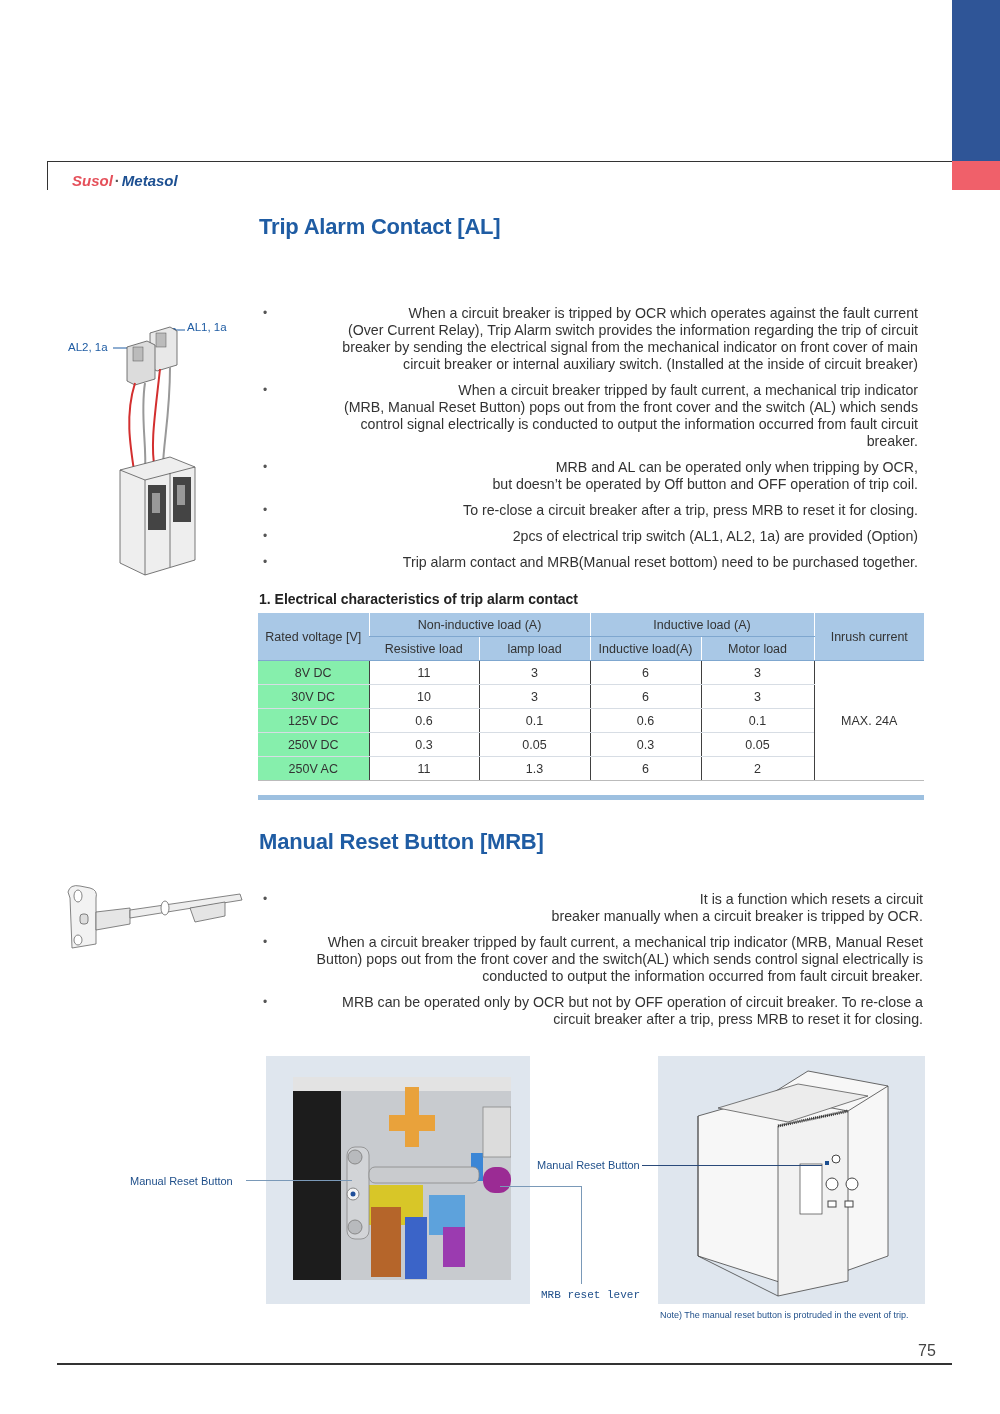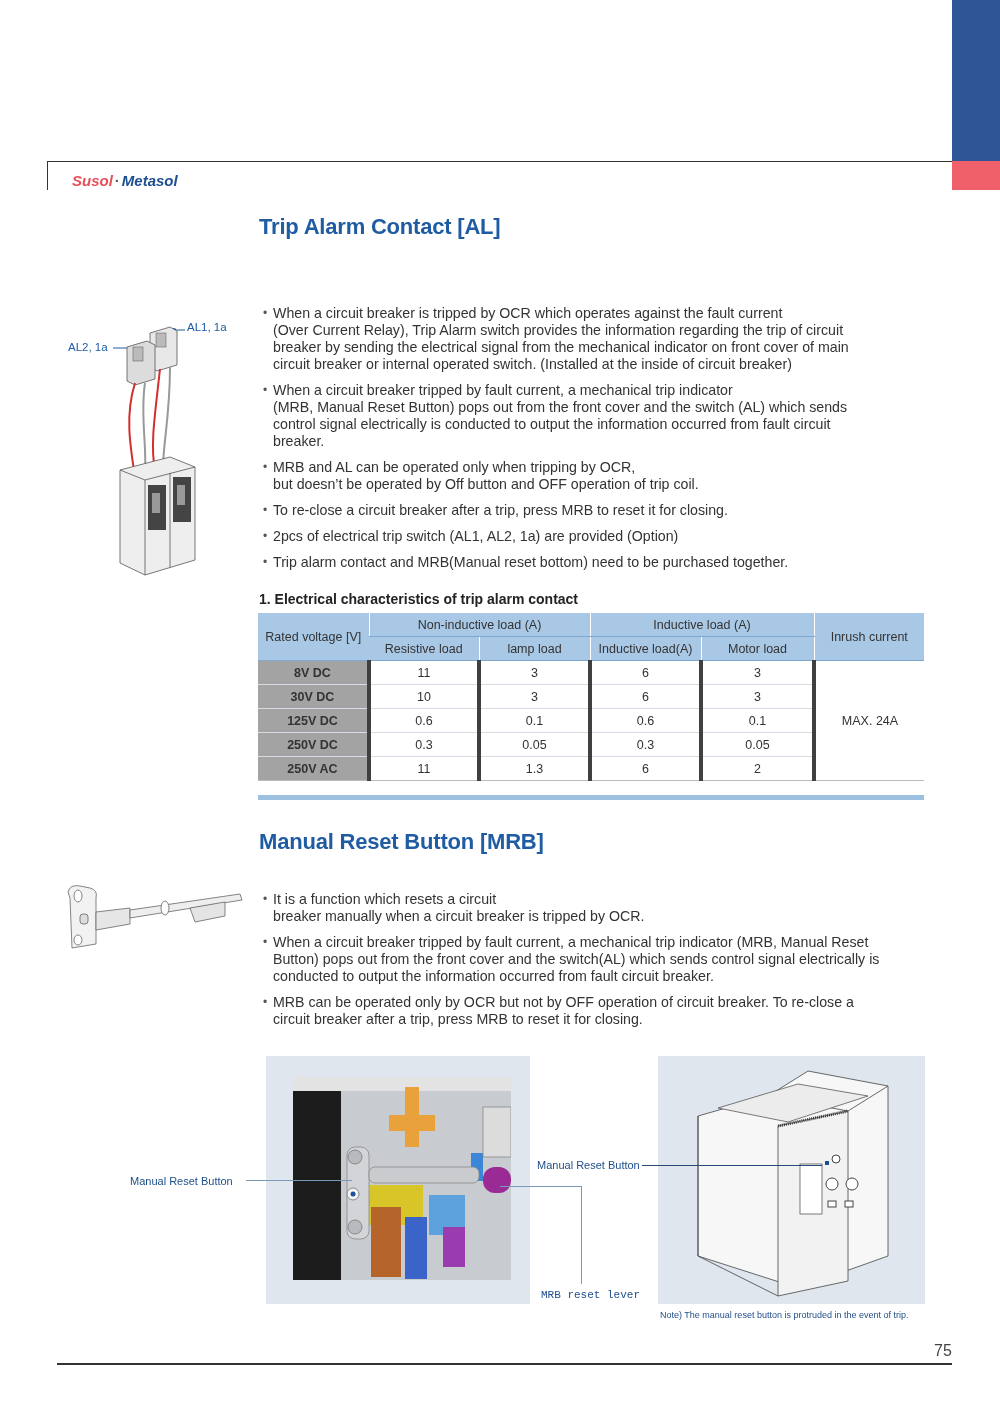--- a/index.html
+++ b/index.html
@@ -16,34 +16,34 @@
   #header-rule-v { left: 47px; top: 161px; width: 1px; height: 29px; background: #333; }
   #brand { left: 72px; top: 172px; font-size: 15px; font-weight: bold; font-style: italic; }
   #brand .b1 { color: #e5505a; }
   #brand .dot { color: #555; font-style: normal; margin: 0 2px; }
   #brand .b2 { color: #1c4f91; }
 
   .section-title { color: #1f5ca3; font-size: 22px; font-weight: bold; letter-spacing: -0.2px; }
   #title-al { left: 259px; top: 214px; }
   #title-mrb { left: 259px; top: 829px; }
 
-  .bullets { list-style: none; margin: 0; padding: 0; font-size: 14.2px; line-height: 17px; color: #333; }
+  .bullets { list-style: none; margin: 0; padding: 0; font-size: 14.2px; line-height: 17px; color: #333; text-align: right; }
   .bullets li { position: relative; padding-left: 15px; margin-bottom: 9px; }
   .bullets li::before { content: "•"; position: absolute; left: 5px; top: 0; color: #555; font-size: 12px; }
   #bullets-al { left: 258px; top: 305px; width: 660px; }
   #bullets-mrb { left: 258px; top: 891px; width: 665px; }
 
   .sub-title { font-size: 14px; font-weight: bold; color: #222; }
   #table-title { left: 259px; top: 591px; }
 
   table.spec { position: absolute; left: 258px; top: 613px; width: 666px; border-collapse: collapse; font-size: 12.5px; color: #333; }
   table.spec th { background: #a9c8e6; font-weight: normal; height: 21px; border-left: 1px solid #fff; border-bottom: 1px solid #7fa7cf; }
   table.spec th.top { border-bottom: 1px solid #7fa7cf; }
-  table.spec td { height: 21px; text-align: center; border-bottom: 1px solid #d7dde4; border-left: 4px solid #404040; }
-  table.spec td.rowhead { background: #a3a3a3; border-left: none; font-weight: bold; }
+  table.spec td { height: 21px; text-align: center; border-bottom: 1px solid #d7dde4; border-left: 1px solid #404040; }
+  table.spec td.rowhead { background: #86efac; border-left: none; }
   table.spec td.inrush { border-bottom: 1px solid #bbb; }
   table.spec tr:last-child td { border-bottom: 1px solid #bbb; }
   table.spec th:first-child { border-left: none; }
 
   #section-divider { left: 258px; top: 795px; width: 666px; height: 5px; background: #9dc0e0; }
 
   
   #fig-al { left: 55px; top: 305px; width: 195px; height: 275px; }
   .callout { font-size: 11.5px; color: #1f5ca3; }
   #fig-mrb-rod { left: 50px; top: 878px; width: 195px; height: 72px; }
@@ -56,21 +56,21 @@
   #lbl-mrb-left { left: 130px; top: 1175px; }
   #line-mrb-left { left: 246px; top: 1180px; width: 106px; height: 1px; background: #7a99b8; }
   #lbl-mrb-right { left: 537px; top: 1159px; }
   #line-mrb-right { left: 642px; top: 1165px; width: 180px; height: 1px; background: #2a4a7a; }
   #lbl-lever { left: 541px; top: 1289px; font-family: Liberation Mono, monospace; }
   #line-lever-h { left: 500px; top: 1186px; width: 82px; height: 1px; background: #7a99b8; }
   #line-lever-v { left: 581px; top: 1186px; width: 1px; height: 98px; background: #7a99b8; }
   #note { left: 660px; top: 1310px; font-size: 9px; color: #1f4f8a; }
 
   #footer-rule { left: 57px; top: 1363px; width: 895px; height: 2px; background: #333; }
-  #page-number { left: 918px; top: 1342px; font-size: 16px; color: #444; margin-left: 16px; }
+  #page-number { left: 918px; top: 1342px; font-size: 16px; color: #444; }
 </style>
 </head>
 <body>
 
 <div id="tab-blue" class="abs"></div>
 <div id="tab-red" class="abs"></div>
 <div id="header-rule-h" class="abs"></div>
 <div id="header-rule-v" class="abs"></div>
 <div id="brand" class="abs">
   <span class="b1">Susol</span><span class="dot">·</span><span class="b2">Metasol</span>
@@ -107,21 +107,21 @@
   </svg>
 </div>
 <div class="abs callout" style="left:68px; top:341px;">AL2, 1a</div>
 <div class="abs callout" style="left:187px; top:321px;">AL1, 1a</div>
 
 <ul id="bullets-al" class="abs bullets">
   <li>
     <span>When a circuit breaker is tripped by OCR which operates against the fault current</span><br>
     <span>(Over Current Relay), Trip Alarm switch provides the information regarding the trip of circuit</span><br>
     <span>breaker by sending the electrical signal from the mechanical indicator on front cover of main</span><br>
-    <span>circuit breaker or internal operated switch. (Installed at the inside of circuit breaker)</span>
+    <span>circuit breaker or internal auxiliary switch. (Installed at the inside of circuit breaker)</span>
   </li>
   <li>
     <span>When a circuit breaker tripped by fault current, a mechanical trip indicator</span><br>
     <span>(MRB, Manual Reset Button) pops out from the front cover and the switch (AL) which sends</span><br>
     <span>control signal electrically is conducted to output the information occurred from fault circuit</span><br>
     <span>breaker.</span>
   </li>
   <li>
     <span>MRB and AL can be operated only when tripping by OCR,</span><br>
     <span>but doesn’t be operated by Off button and OFF operation of trip coil.</span>

